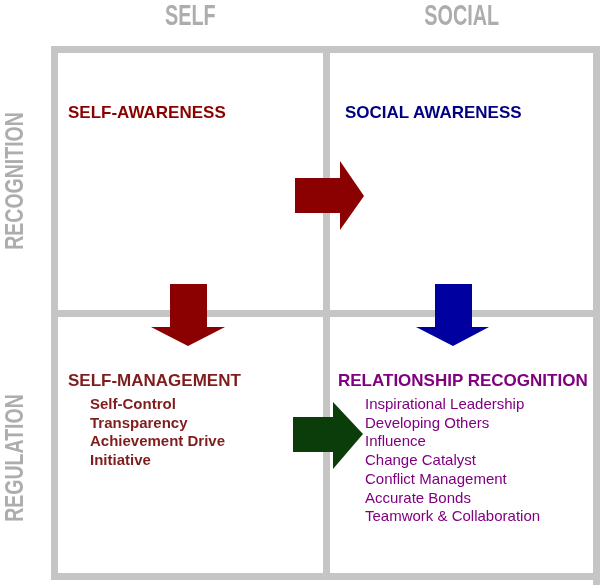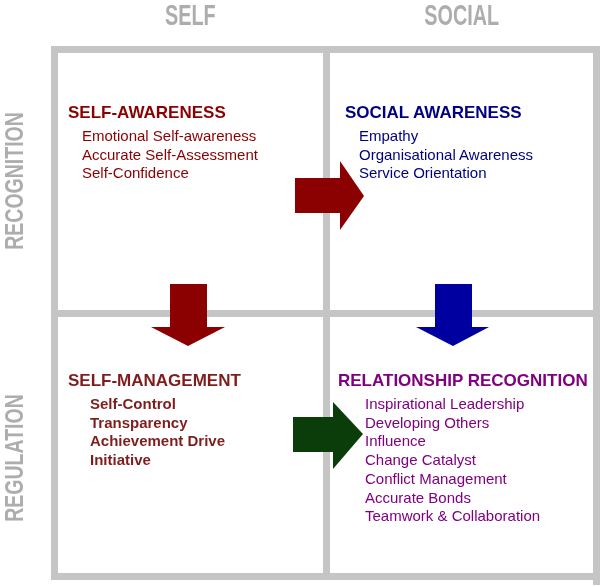--- a/index.html
+++ b/index.html
@@ -27,21 +27,21 @@
   .axis-row {
     position:absolute; width:170px; height:26px; line-height:26px;
     color:#ADADAD; font-weight:bold; font-size:26px; text-align:center;
     transform:rotate(-90deg) scaleX(0.75); transform-origin:center;
     white-space:nowrap;
   }
 
   
   .quad { position:absolute; white-space:nowrap; }
   .quad h2 {
-    margin:0 0 4px 0; font-size:17px; line-height:21px; font-weight:bold;
+    margin:0 0 4px 0; font-size:17px; line-height:21px; font-weight:bold;text-align:center;
   }
   .quad ul {
     list-style:none; margin:0; padding:0 0 0 14px;
     font-size:15px; line-height:18.7px;
   }
   .q-tl { left:68px;  top:102px; color:#8B0000; }
   .q-tr { left:345px; top:102px; color:#000080; }
   .q-bl { left:68px;  top:370px; color:#7f1d1d; }
   .q-br { left:338px; top:370px; color:#800080; }
   .q-bl ul { padding-left:22px;font-weight:bold; }
@@ -66,34 +66,24 @@
 
   <div class="gridline gl-left"></div>
   <div class="gridline gl-right"></div>
   <div class="gridline gl-top"></div>
   <div class="gridline gl-bottom"></div>
   <div class="gridline gl-vmid"></div>
   <div class="gridline gl-hmid"></div>
 
   <div class="quad q-tl">
     <h2>SELF-AWARENESS</h2>
-    <ul>
-      <li>Emotional Self-awareness</li>
-      <li>Accurate Self-Assessment</li>
-      <li>Self-Confidence</li>
-    </ul>
   </div>
 
   <div class="quad q-tr">
     <h2>SOCIAL AWARENESS</h2>
-    <ul>
-      <li>Empathy</li>
-      <li>Organisational Awareness</li>
-      <li>Service Orientation</li>
-    </ul>
   </div>
 
   <div class="quad q-bl">
     <h2>SELF-MANAGEMENT</h2>
     <ul>
       <li>Self-Control</li>
       <li>Transparency</li>
       <li>Achievement Drive</li>
       <li>Initiative</li>
     </ul>

